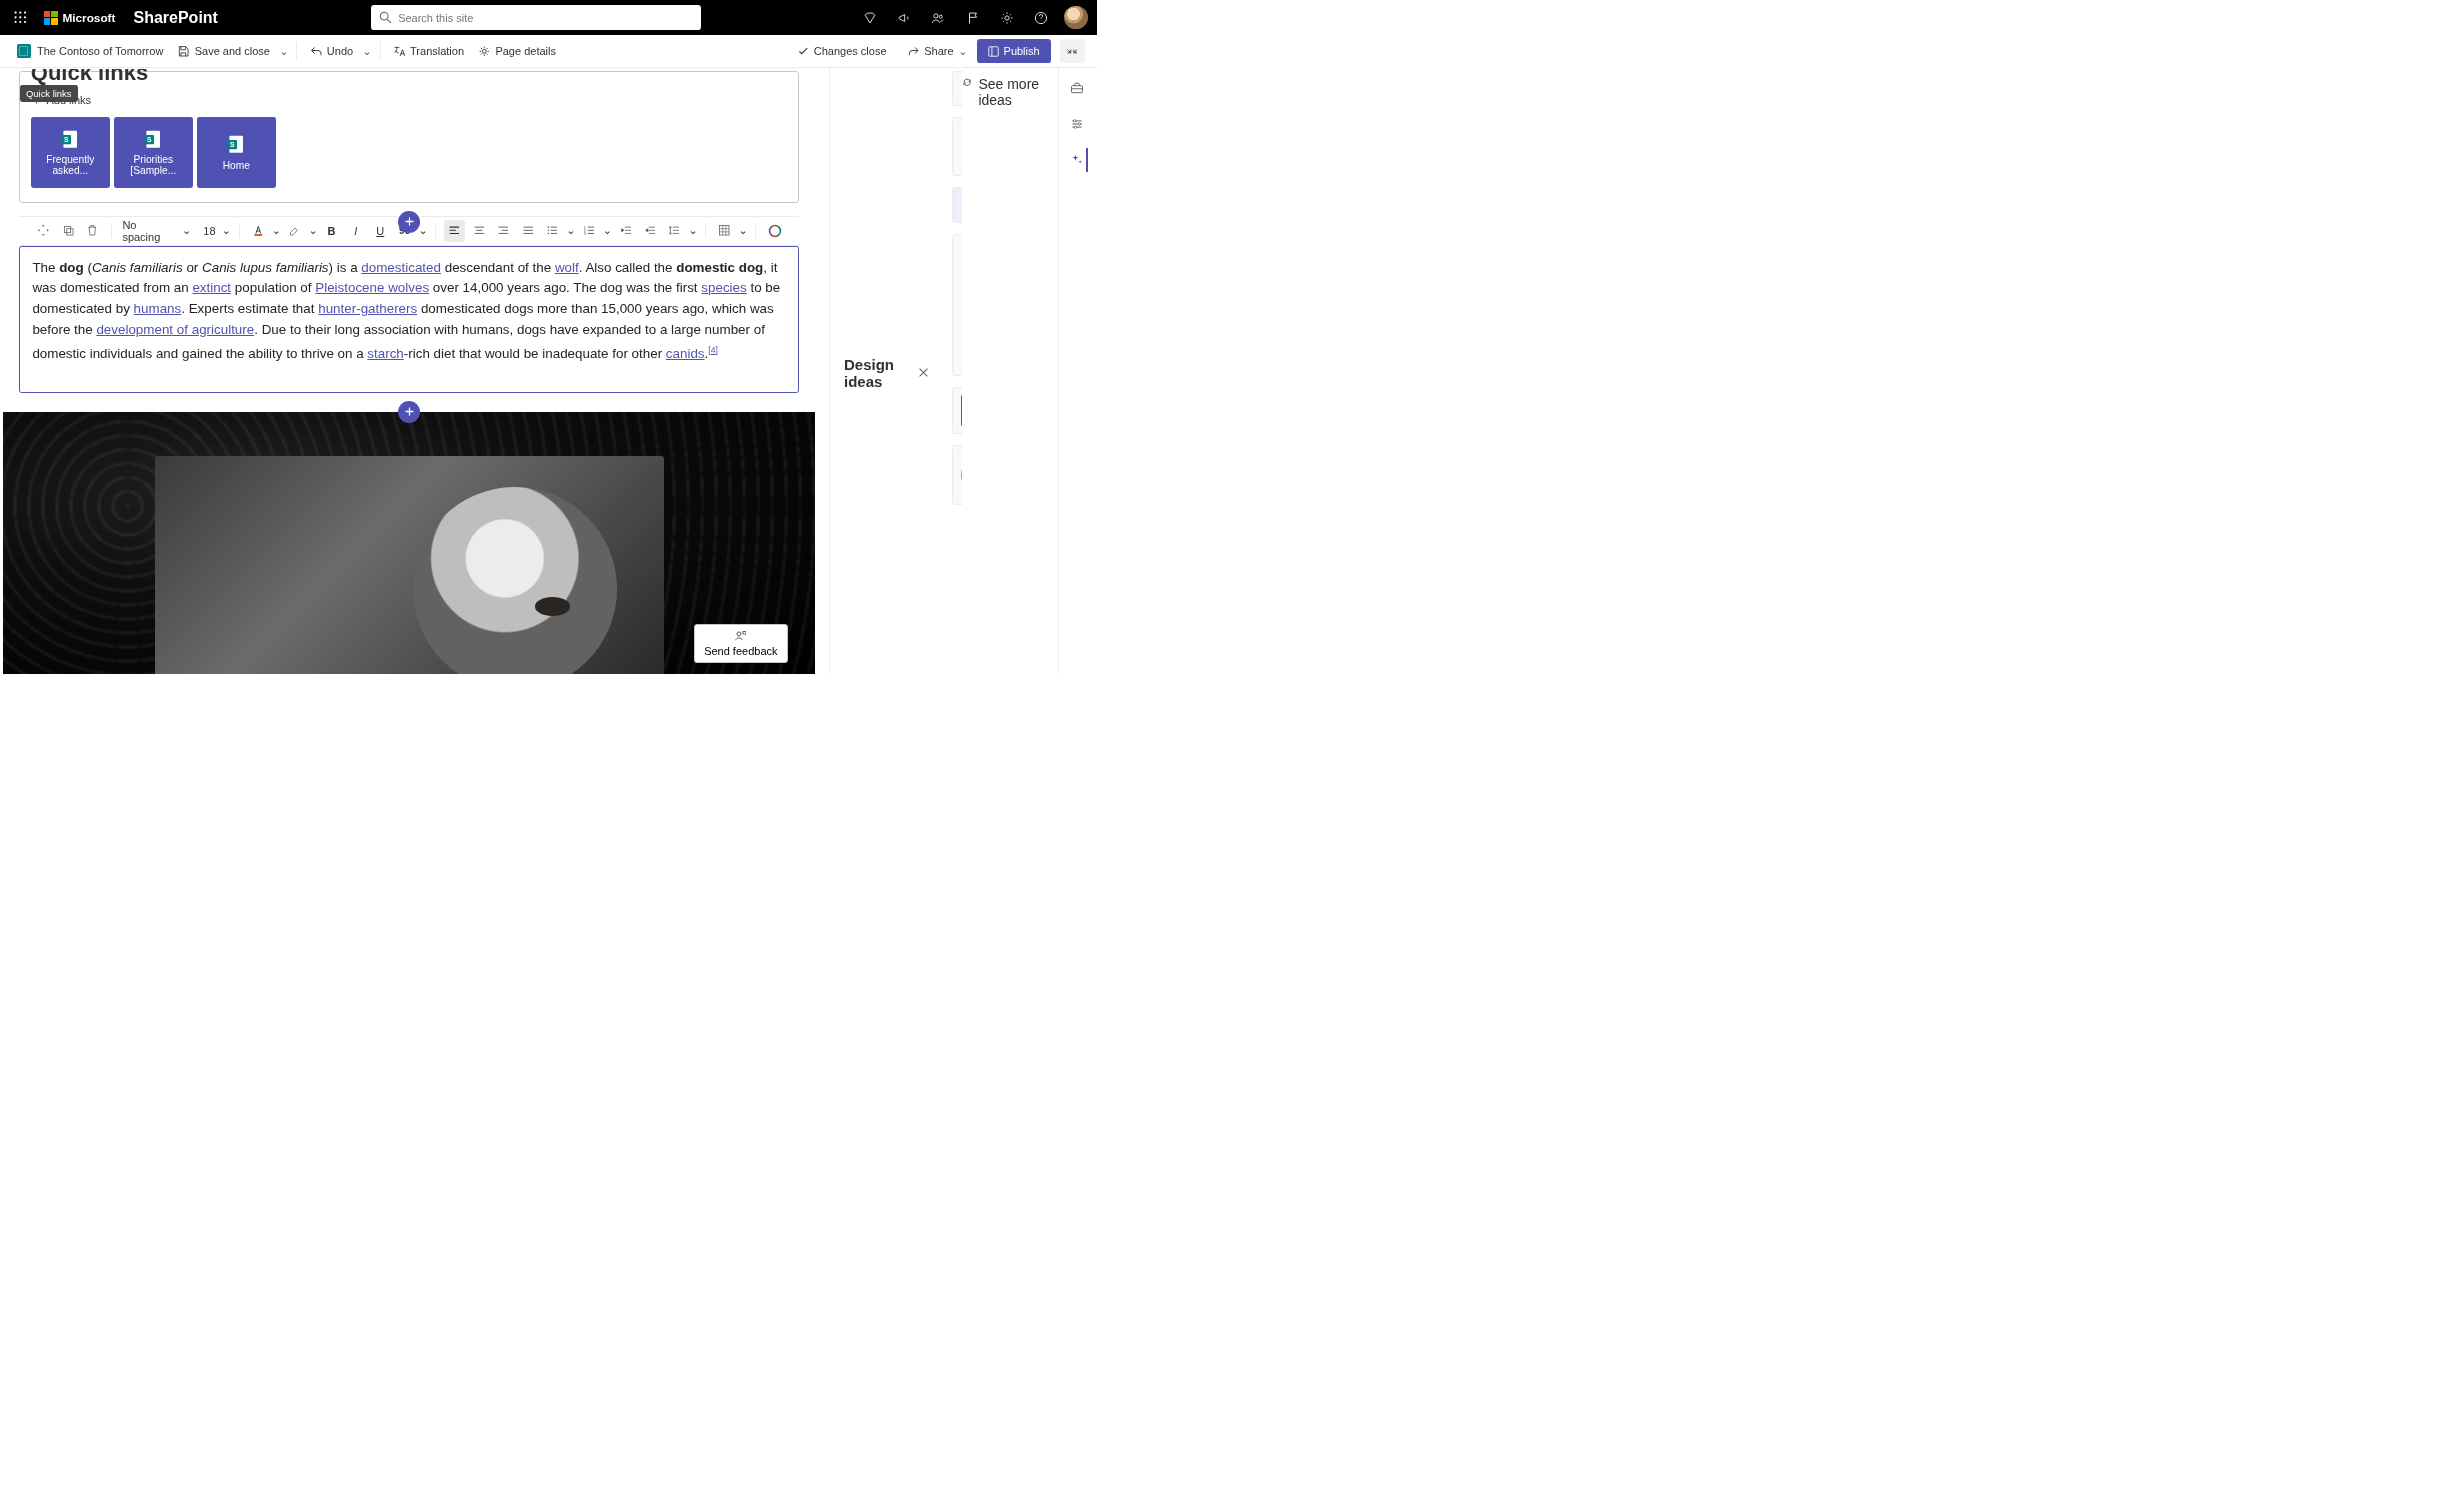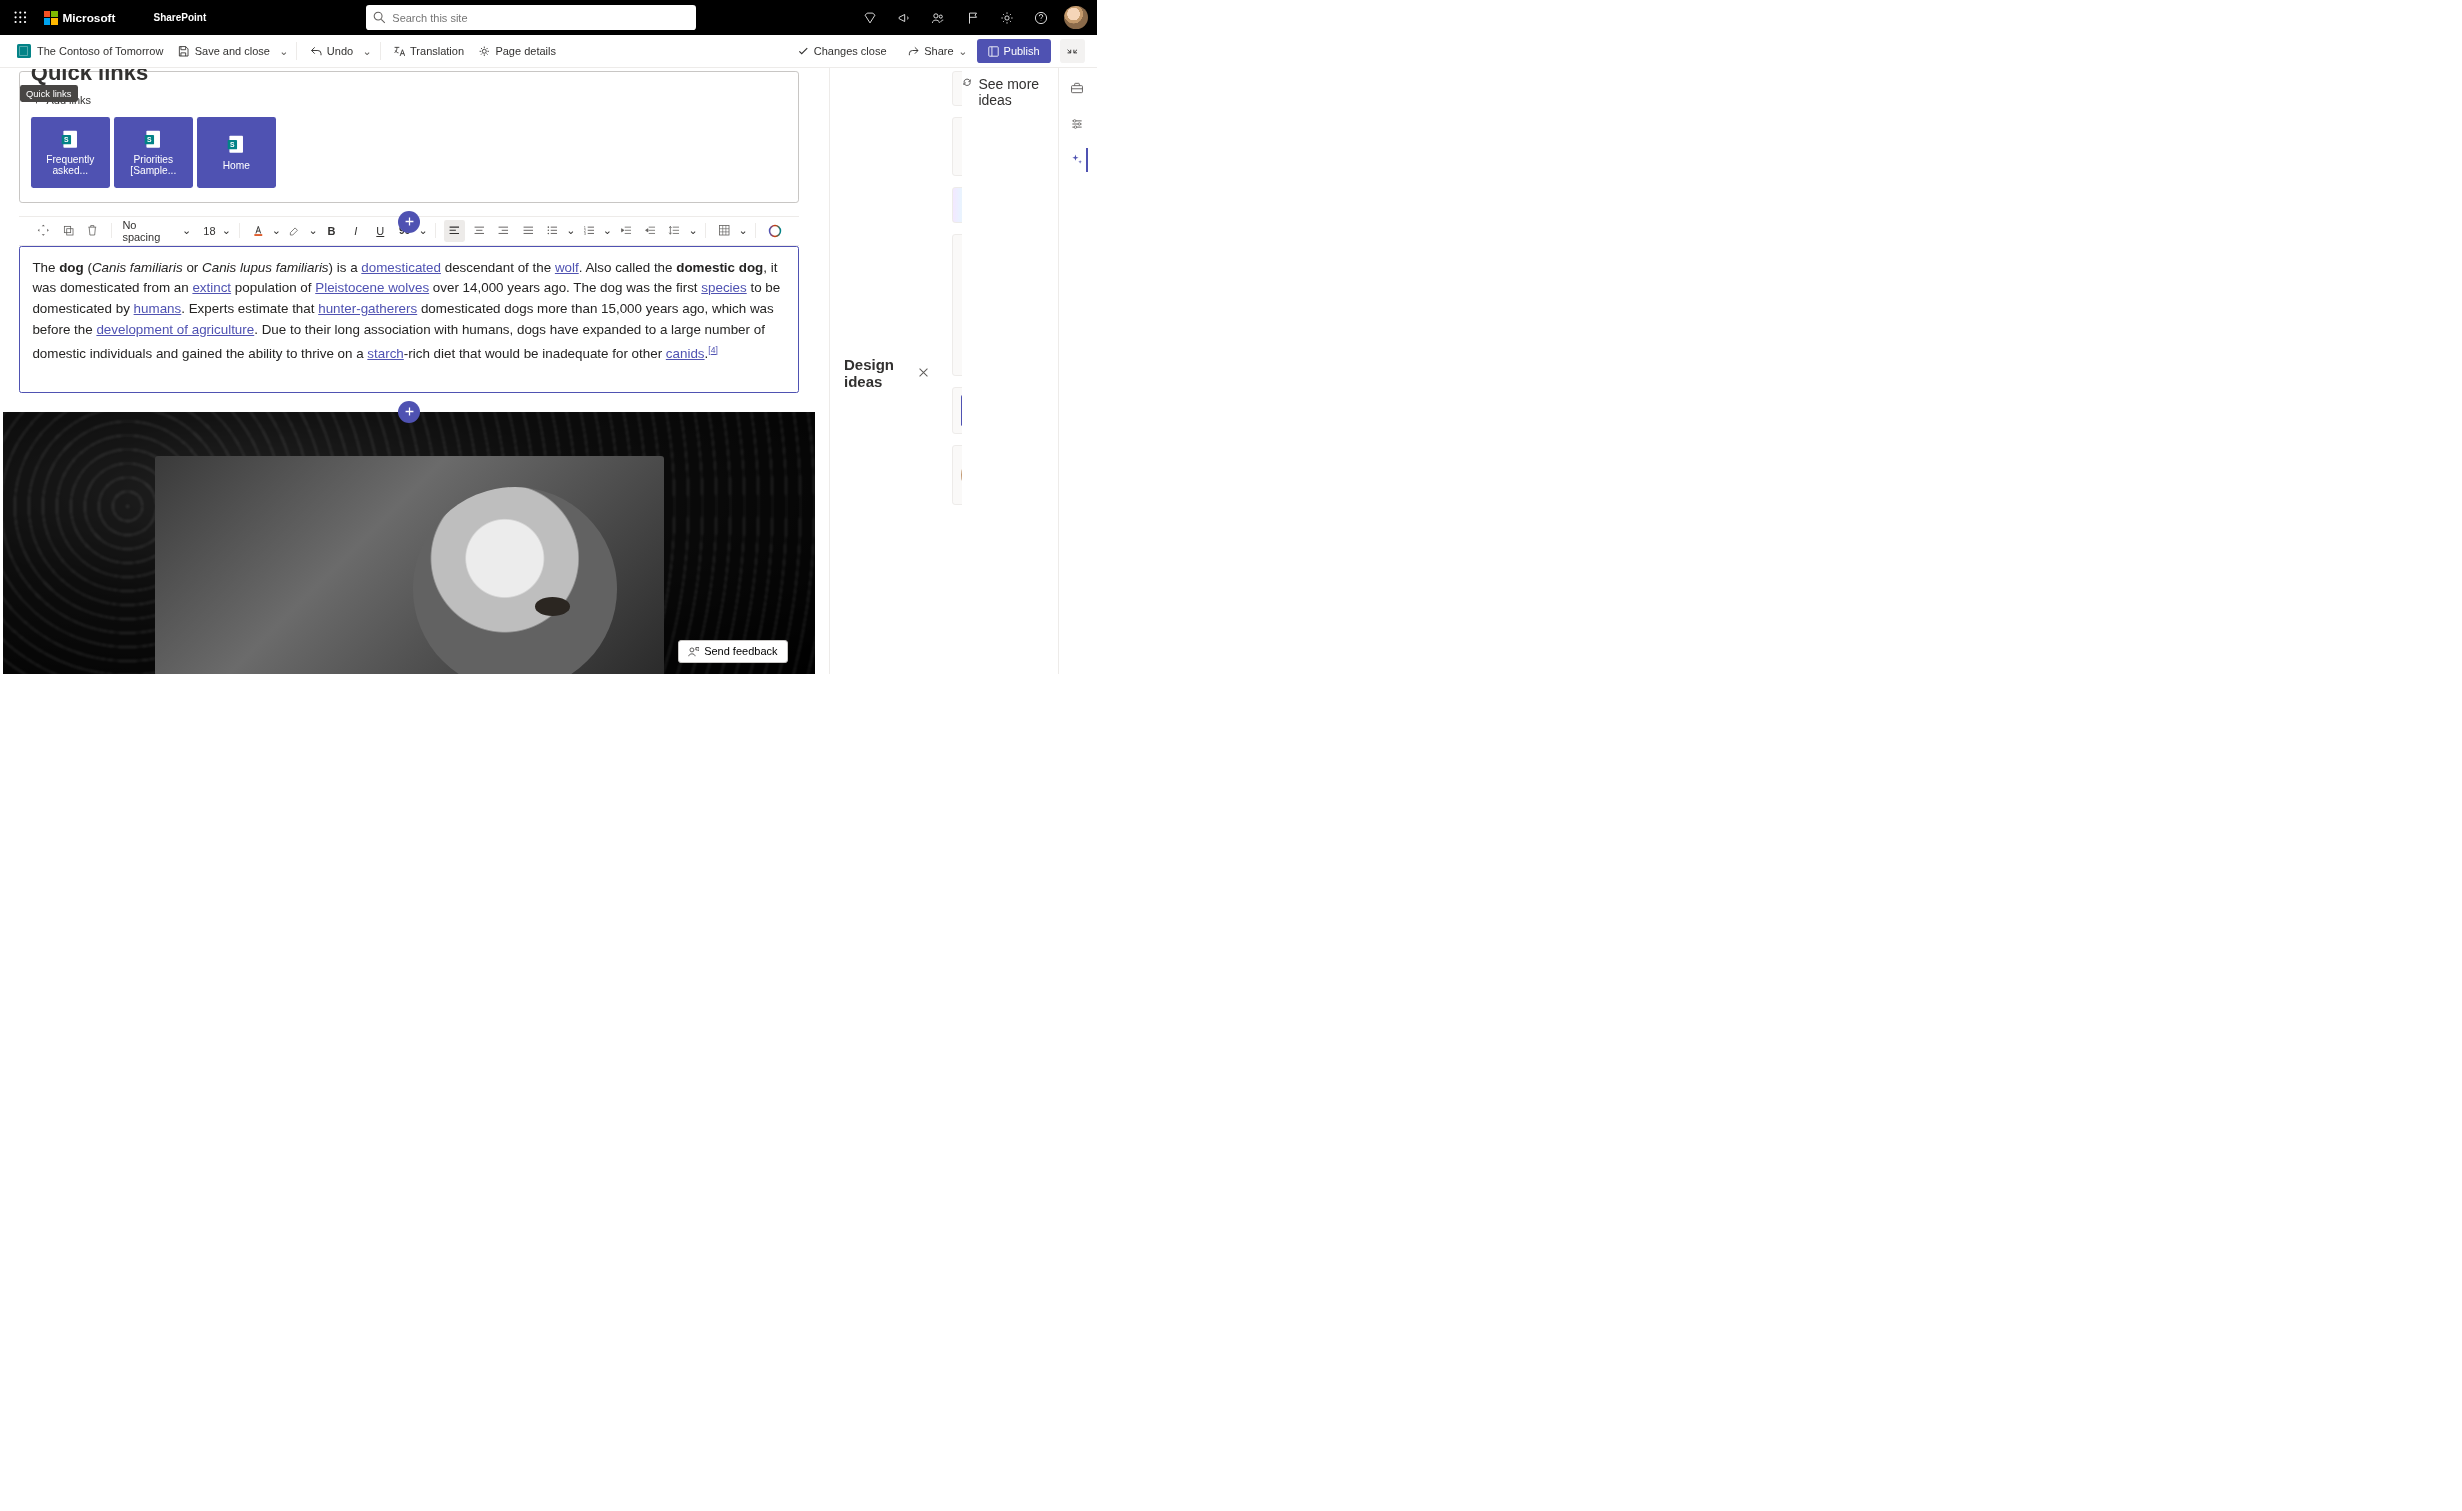--- a/index.html
+++ b/index.html
@@ -6,21 +6,21 @@
 body { width: 1097px; height: 674px; overflow: hidden; background: #fff; position: relative; }
 
 
 .topbar { height: 35px; background: #000; display: flex; align-items: center; color: #fff; padding: 0 6.3px; }
 .topbar .waffle { width: 28px; display: flex; align-items: center; justify-content: center; cursor: pointer; }
 .topbar .ms-logo { display: flex; align-items: center; margin-left: 9.4px; gap: 4.7px; }
 .topbar .ms-logo-sq { width: 14px; height: 14px; display: grid; grid-template: 1fr 1fr / 1fr 1fr; gap: 0.8px; }
 .topbar .ms-logo-sq span:nth-child(1){background:#f25022;} .topbar .ms-logo-sq span:nth-child(2){background:#7fba00;}
 .topbar .ms-logo-sq span:nth-child(3){background:#00a4ef;} .topbar .ms-logo-sq span:nth-child(4){background:#ffb900;}
 .topbar .brand { font-weight: 600; font-size: 11.8px; }
-.topbar .app { margin-left: 38px; font-weight: 600; font-size: 10px; }
+.topbar .app { margin-left: 18px; font-weight: 600; font-size: 16px; }
 .topbar .search { margin-left: auto; margin-right: auto; width: 330px; height: 25px; background: #fff; border-radius: 3.1px; display: flex; align-items: center; padding: 0 7.9px; }
 .topbar .search svg { color: #605e5c; }
 .topbar .search input { border: 0; outline: 0; flex: 1; font-size: 11px; margin-left: 6.3px; color: #605e5c; }
 .topbar .right-icons { display: flex; align-items: center; gap: 3.1px; margin-right: 3.1px; }
 .topbar .right-icons .ico { width: 31px; height: 35px; display: flex; align-items: center; justify-content: center; cursor: pointer; }
 .topbar .avatar { width: 23.6px; height: 23.6px; border-radius: 50%; background: radial-gradient(circle at 40% 35%, #f5d5b8 0 30%, #c49a6c 31% 45%, #8a6a4a 46% 100%); margin-left: 4.7px; cursor: pointer; }
 
 
 .cmdbar { height: 33px; border-bottom: 0.8px solid #edebe9; display: flex; align-items: center; padding: 0 12px; gap: 4.7px; font-size: 11px; color: #323130; }
 .cmdbar .grp { display: flex; align-items: center; gap: 4.7px; padding: 0 4.7px; cursor: pointer; }
@@ -65,21 +65,21 @@
 .rte-body a { color: #4f52b2; text-decoration: underline; }
 .rte-body .i { font-style: italic; }
 .rte-body .b { font-weight: 600; }
 .rte-body sup a { font-size: 8.6px; }
 
 .hero { margin-top: 19px; height: 267px; background: #111 radial-gradient(ellipse at 30% 30%, #555 0%, #222 40%, #000 100%); position: relative; overflow: hidden; display:flex; align-items:flex-start; justify-content:center;}
 .hero .swirl{position:absolute;inset:-63px;background:repeating-radial-gradient(circle at 20% 40%,#4a4a4a 0 1.6px,#1a1a1a 1.6px 14px);filter:blur(1.6px) contrast(130%);opacity:.6;}
 .hero .photo { width: 509px; height: 220px; margin-top: 44px; background: linear-gradient(135deg,#3a3a3a 0%, #6b6b6b 40%, #2a2a2a 100%); border-radius: 3.1px; position: relative; overflow:hidden;}
 .hero .face{position:absolute;right:47px;top:31px;width:204px;height:204px;border-radius:50%;background:radial-gradient(circle at 45% 35%,#e8e2d8 0 22%,#bfb8ad 23% 42%,#6a645c 43% 100%);filter:grayscale(1) contrast(110%);}
 .hero .nose{position:absolute;right:94px;top:141px;width:35px;height:19px;background:#2b2621;border-radius:50%;}
-.feedback { position: absolute; bottom: 15.7px; right: 27px; background: #fff; border: 0.8px solid #c8c6c4; border-radius: 3.1px; padding: 4.7px 9.4px; font-size: 11px; display: flex; align-items: center; gap: 4.7px; cursor: pointer; }
+.feedback { position: absolute; bottom: 15.7px; right: 27px; background: #fff; border: 0.8px solid #c8c6c4; border-radius: 3.1px; padding: 4.7px 9.4px; font-size: 11px; display: flex; align-items: center; gap: 4.7px; cursor: pointer; flex-direction: column; }
 
 
 .panel { width: 229px; border-left: 0.8px solid #edebe9; display: flex; }
 .panel-head { display: flex; align-items: center; justify-content: space-between; padding: 11px 14px 7.9px 14px; }
 .panel-head h2 { font-size: 15px; font-weight: 600; color: #323130; }
 .panel-head .close { cursor: pointer; color: #605e5c; }
 .panel-body { flex: 1; overflow-y: auto; padding: 3.1px 9.4px; display: flex; flex-direction: column; gap: 11px; }
 .idea { background: #faf9f8; border: 0.8px solid #edebe9; border-radius: 3.1px; padding: 7.9px; cursor: pointer; }
 .idea .blk { height: 2.4px; background: #d2d0ce; margin: 1.6px 0; border-radius: 0.8px; }
 .idea .blk.s { width: 60%; } .idea .blk.m { width: 90%; } .idea .blk.l { width: 98%; }

